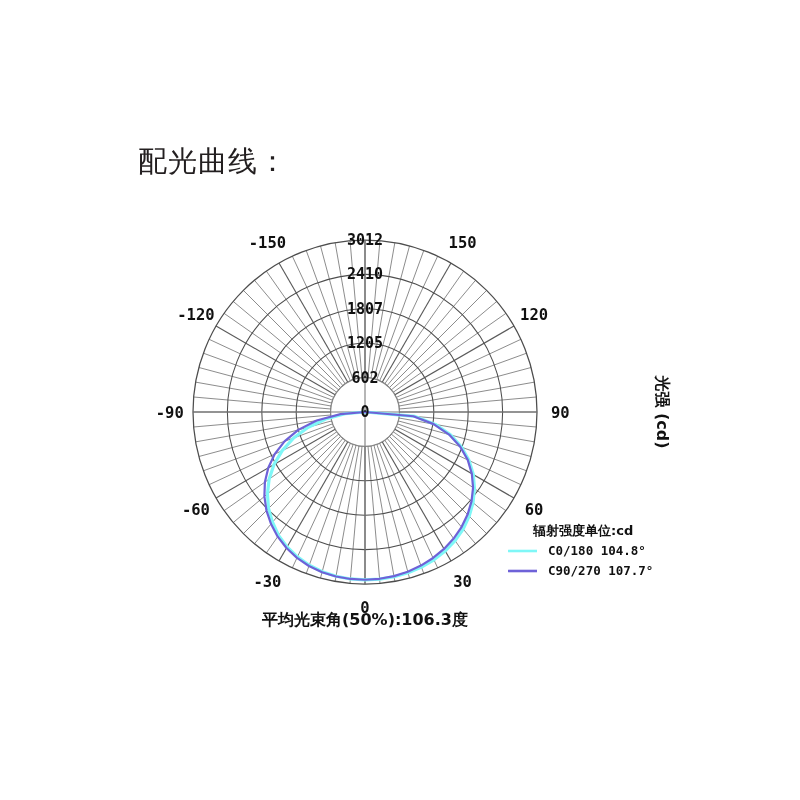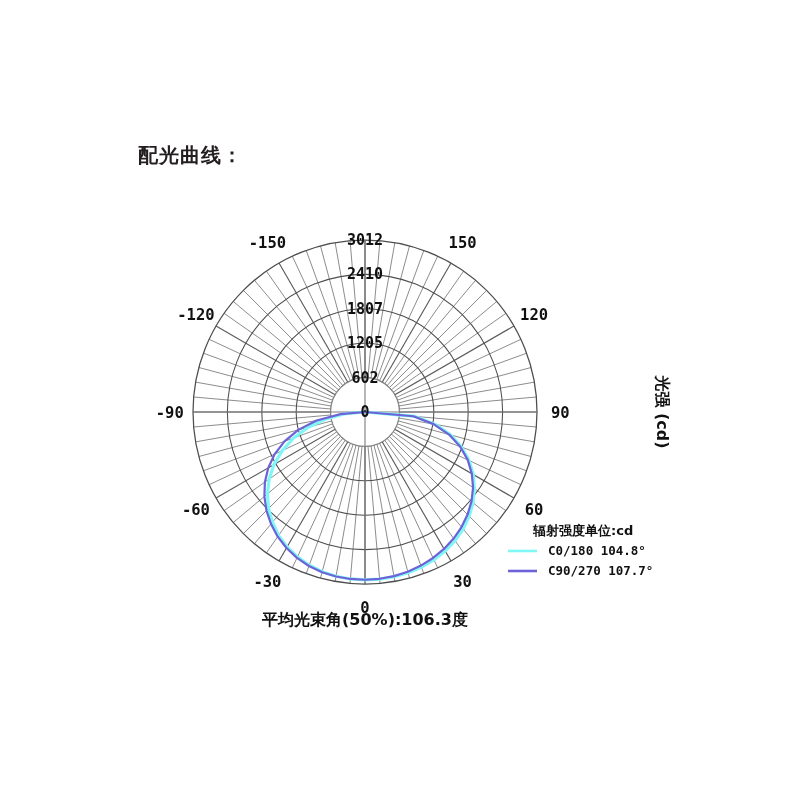--- a/index.html
+++ b/index.html
@@ -13,22 +13,22 @@
     height: 800px;
     background: #ffffff;
     overflow: hidden;
     font-family: "Liberation Sans", sans-serif;
   }
   #chart-title {
     position: absolute;
     left: 138px;
     top: 142px;
     font-family: "DejaVu Sans", sans-serif;
-    font-size: 20px;
-    font-weight: bold;
+    font-size: 29px;
+    font-weight: normal;
     color: #231f20;
     letter-spacing: 1px;
     white-space: nowrap;
   }
   #polar-wrap {
     position: absolute;
     left: 0;
     top: 0;
     width: 800px;
     height: 800px;

